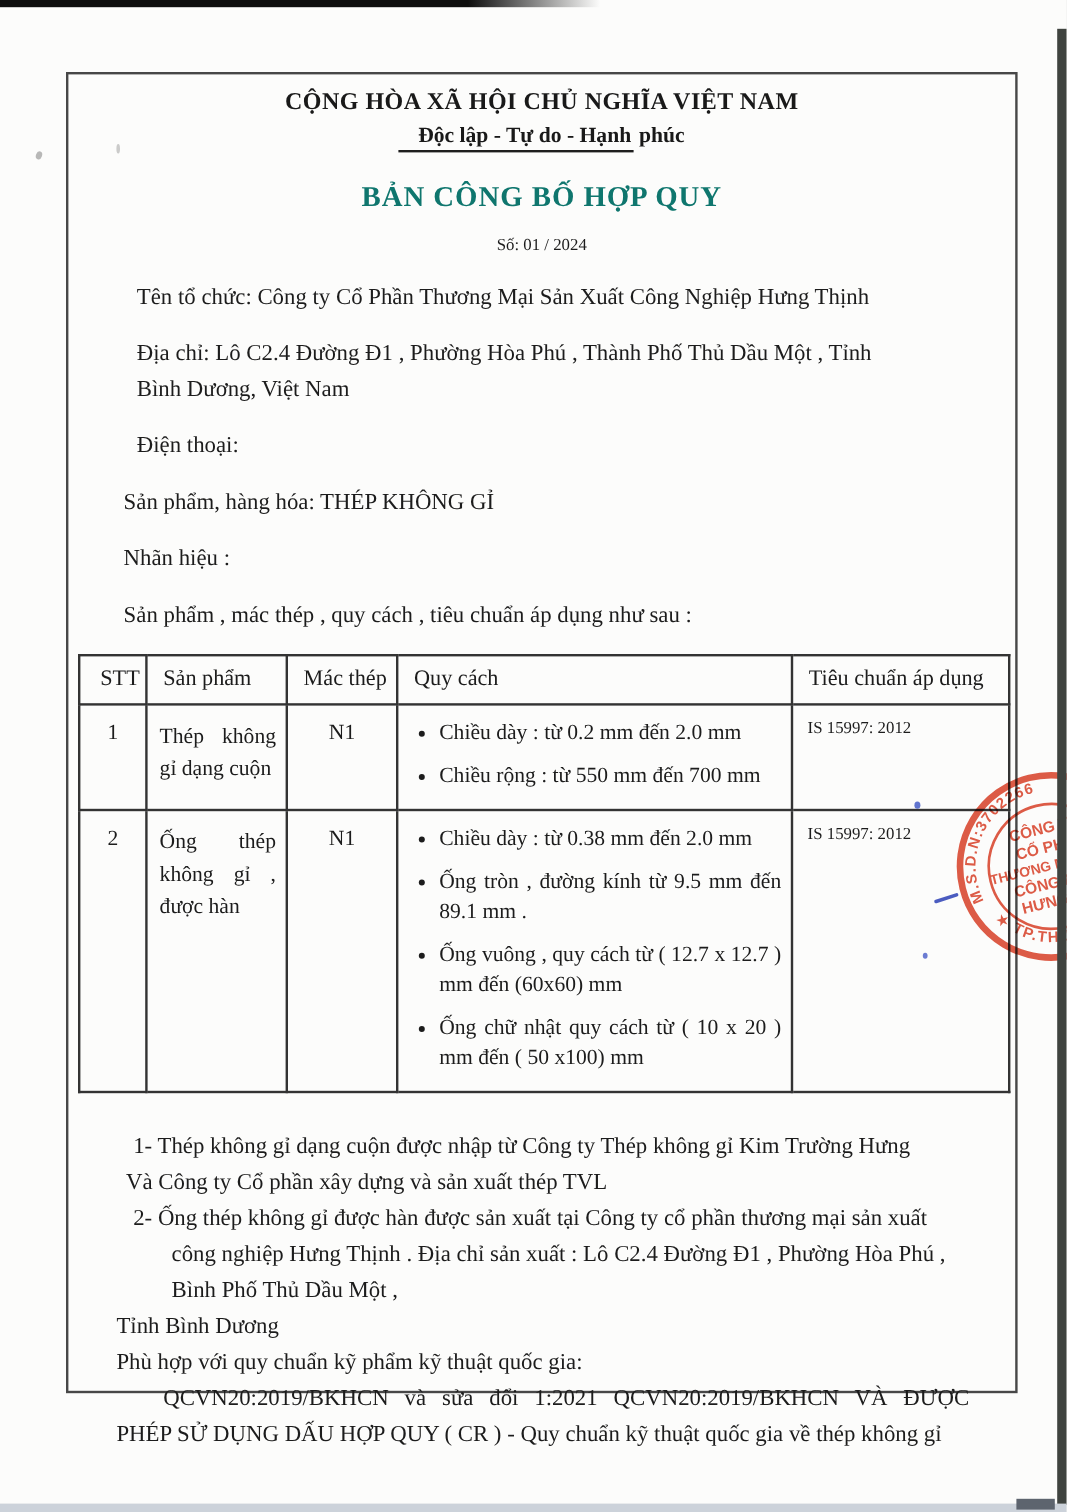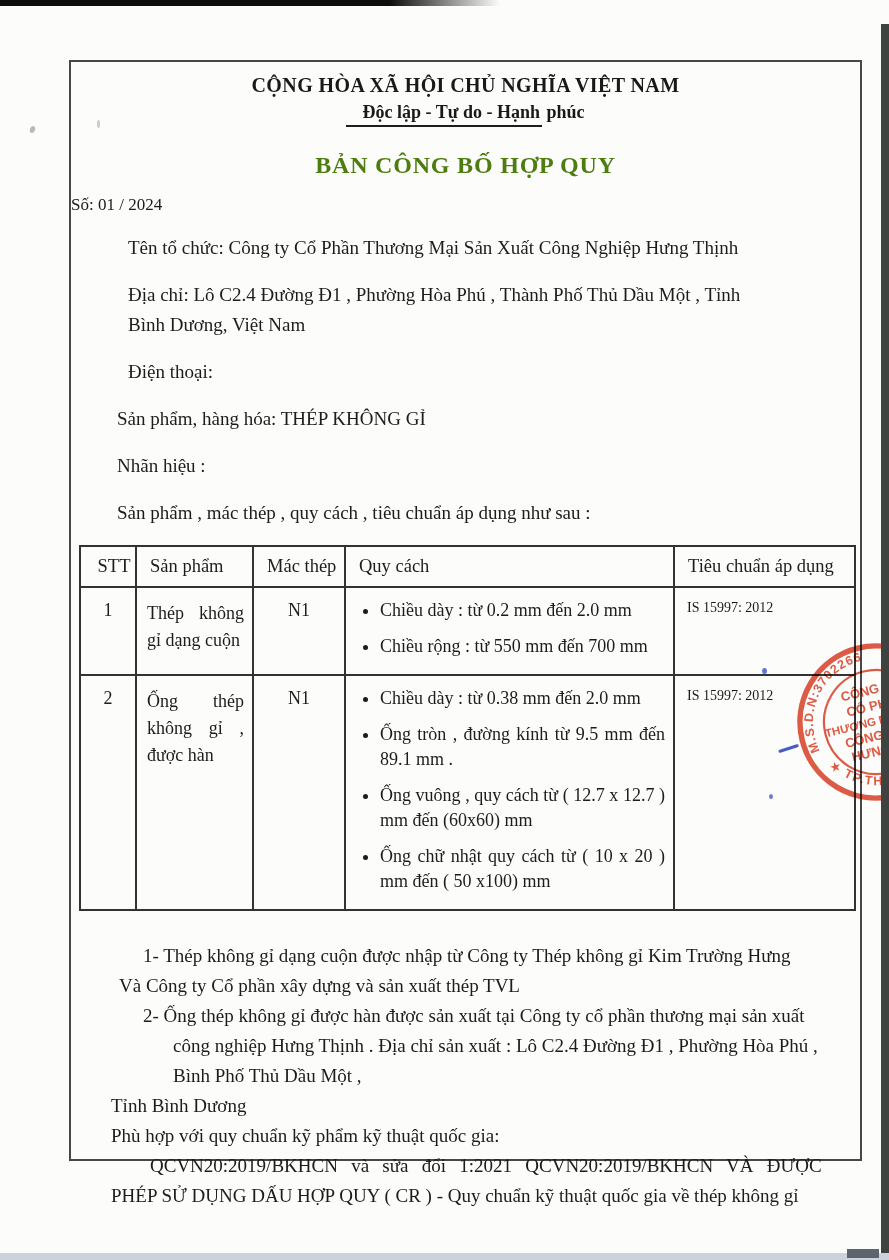--- a/index.html
+++ b/index.html
@@ -16,29 +16,29 @@
   .bottom-bar{left:0;top:1253px;width:889px;height:7px;background:#ccd2da;}
   .bottom-dark{left:847px;top:1249px;width:32px;height:9px;background:#5d646e;}
   .speck{position:absolute;border-radius:50%;}
   .speck.g1{left:30px;top:126px;width:5px;height:7px;background:#8a8a8a;opacity:.6;transform:rotate(20deg);}
   .speck.g2{left:97px;top:120px;width:3px;height:8px;background:#9a9a9a;opacity:.5;}
   .speck.b1{left:762px;top:668px;width:5px;height:6px;background:#3b52c4;opacity:.8;}
   .speck.b2{left:778px;top:747px;width:21px;height:2.5px;border-radius:2px;background:#2b3fb5;opacity:.85;transform:rotate(-18deg);}
   .speck.b3{left:769px;top:794px;width:4px;height:5px;background:#3b52c4;opacity:.75;}
   
   .page-box{
-    position:absolute;left:69px;top:60px;width:793px;height:1101px;
+    position:absolute;left:55px;top:60px;width:793px;height:1101px;
     box-sizing:border-box;border:2px solid #474747;background:transparent;
   }
   
   .nat-header{margin:11px 10px 0;text-align:center;font-weight:bold;font-size:20px;line-height:24px;letter-spacing:.4px;color:#191919;}
   .motto{margin:4px 0 16px;text-align:center;font-weight:bold;font-size:18px;line-height:22px;color:#191919;}
   .motto .u{border-bottom:2.5px solid #1e1e1e;padding:0 2px 3px 16px;}
-  .doc-title{margin:28px 0 0;text-align:center;font-weight:bold;font-size:24px;line-height:29px;letter-spacing:.8px;color:#4d7c0f;}
-  .doc-number{margin:13px 0 0;text-align:left;font-size:17px;line-height:23px;}
+  .doc-title{margin:28px 0 0;text-align:center;font-weight:bold;font-size:24px;line-height:29px;letter-spacing:.8px;color:#0f766e;}
+  .doc-number{margin:13px 0 0;text-align:center;font-size:14px;line-height:23px;}
   
   .info{margin:12px 20px 0 40px;font-size:19px;line-height:30px;}
   .info p{margin:17px;}
   .info .indent-sm{margin-left:6px;}
   .bold{font-weight:normal;}
   
   table.spec{margin:16px 0 0 8px;width:775px;border-collapse:collapse;table-layout:fixed;}
   table.spec th,table.spec td{border:2px solid #333;font-weight:normal;vertical-align:top;box-sizing:border-box;}
   table.spec thead th{font-size:18.5px;text-align:left;padding:9px 4px 9px 13px;}
   table.spec thead th.col-stt{text-align:center;padding-left:16px;}
@@ -46,22 +46,22 @@
   td.c-sp{padding:12px 8px 0 10px;font-size:18px;line-height:27px;text-align:justify;}
   td.c-mt{text-align:center;padding-top:12px;font-size:18px;}
   td.c-qc{padding:10px 6px 4px 0;}
   td.c-qc ul{margin:0;padding-left:34px;}
   td.c-qc li{margin:0 0 11px;font-size:18px;line-height:25px;text-align:justify;padding-right:2px;}
   td.c-tc{padding:12px 4px 0 12px;font-size:14px;}
   
   .notes{margin:30px 18px 0 40px;font-size:19px;line-height:30px;}
   .notes p{margin:0;}
   .ml8{margin-left:8px;}
-  .ml18{margin-left:32px;text-align:right;}
-  .ml45{margin-left:62px;}
+  .ml18{margin-left:14px;text-align:right;}
+  .ml45{margin-left:46px;}
   .n5{margin-left:-31px;}
   .n5 .l1{margin-left:39px;word-spacing:8.5px;}
   
   .stamp{position:absolute;left:786px;top:632px;width:180px;height:180px;
     mix-blend-mode:multiply;opacity:.92;}
   .stamp svg{display:block;}
   .stamp text{font-family:"Liberation Sans","DejaVu Sans",sans-serif;font-weight:bold;fill:#dd4e37;}
 </style>
 </head>
 <body>

